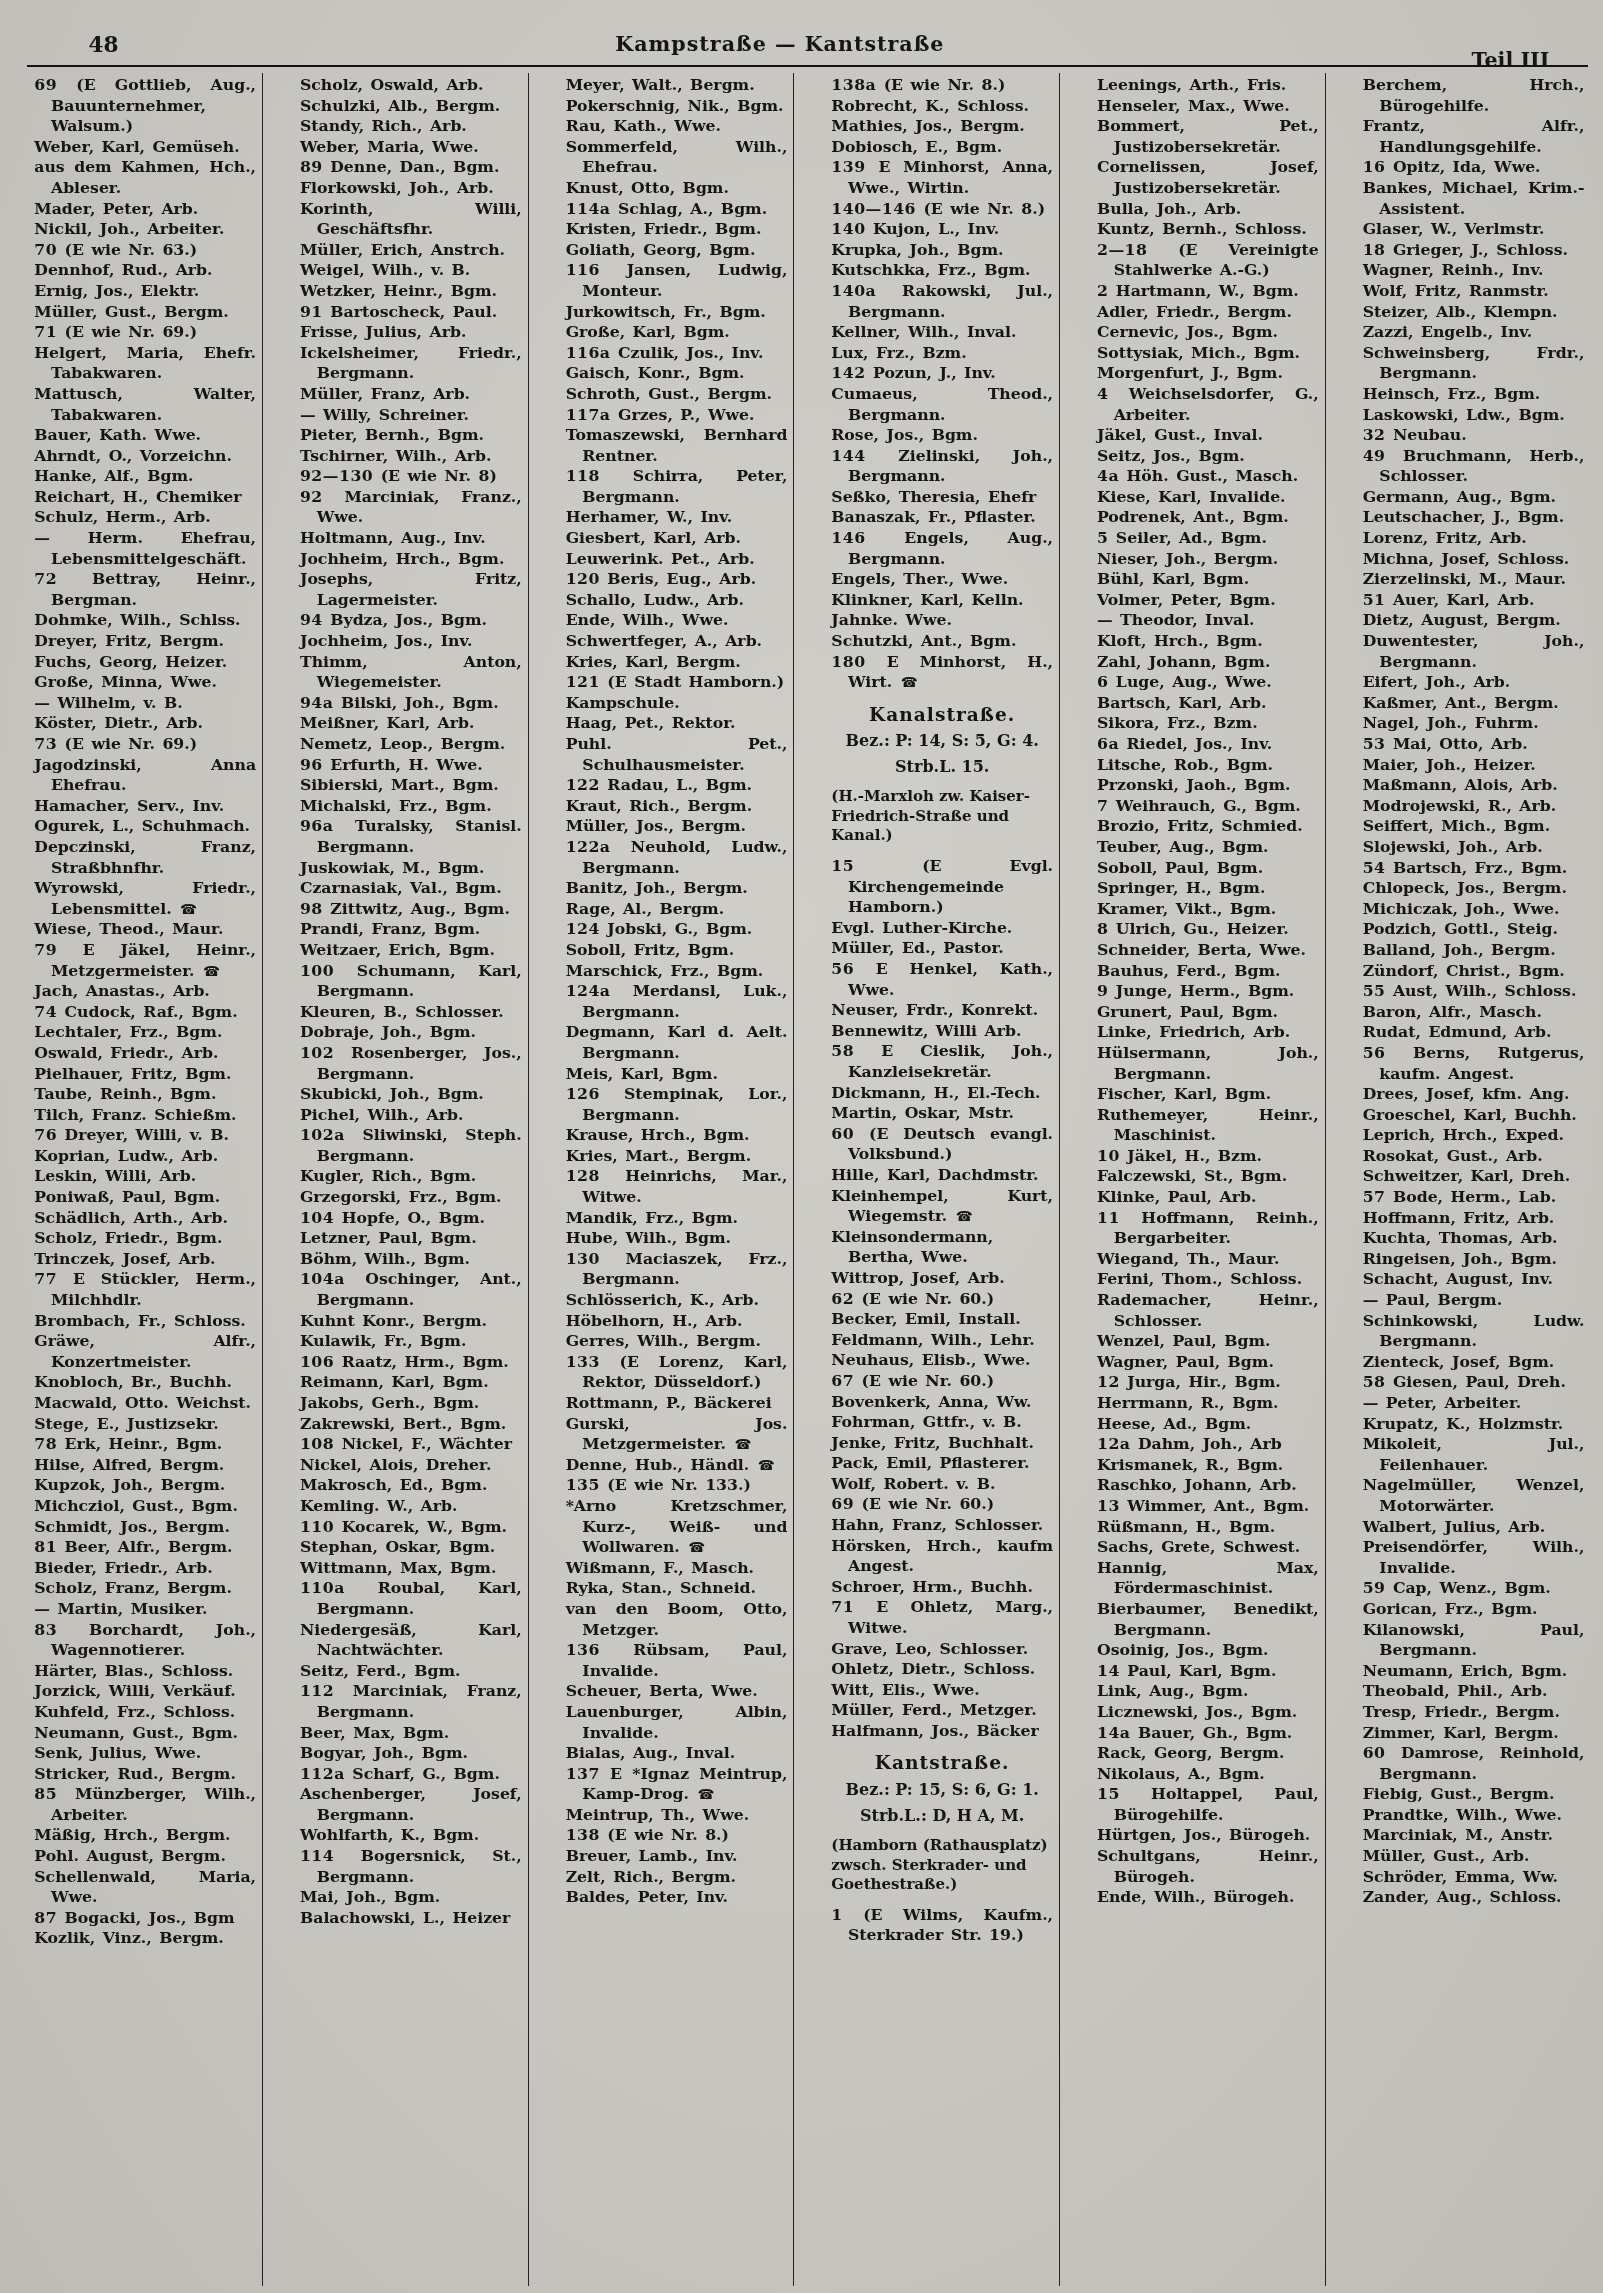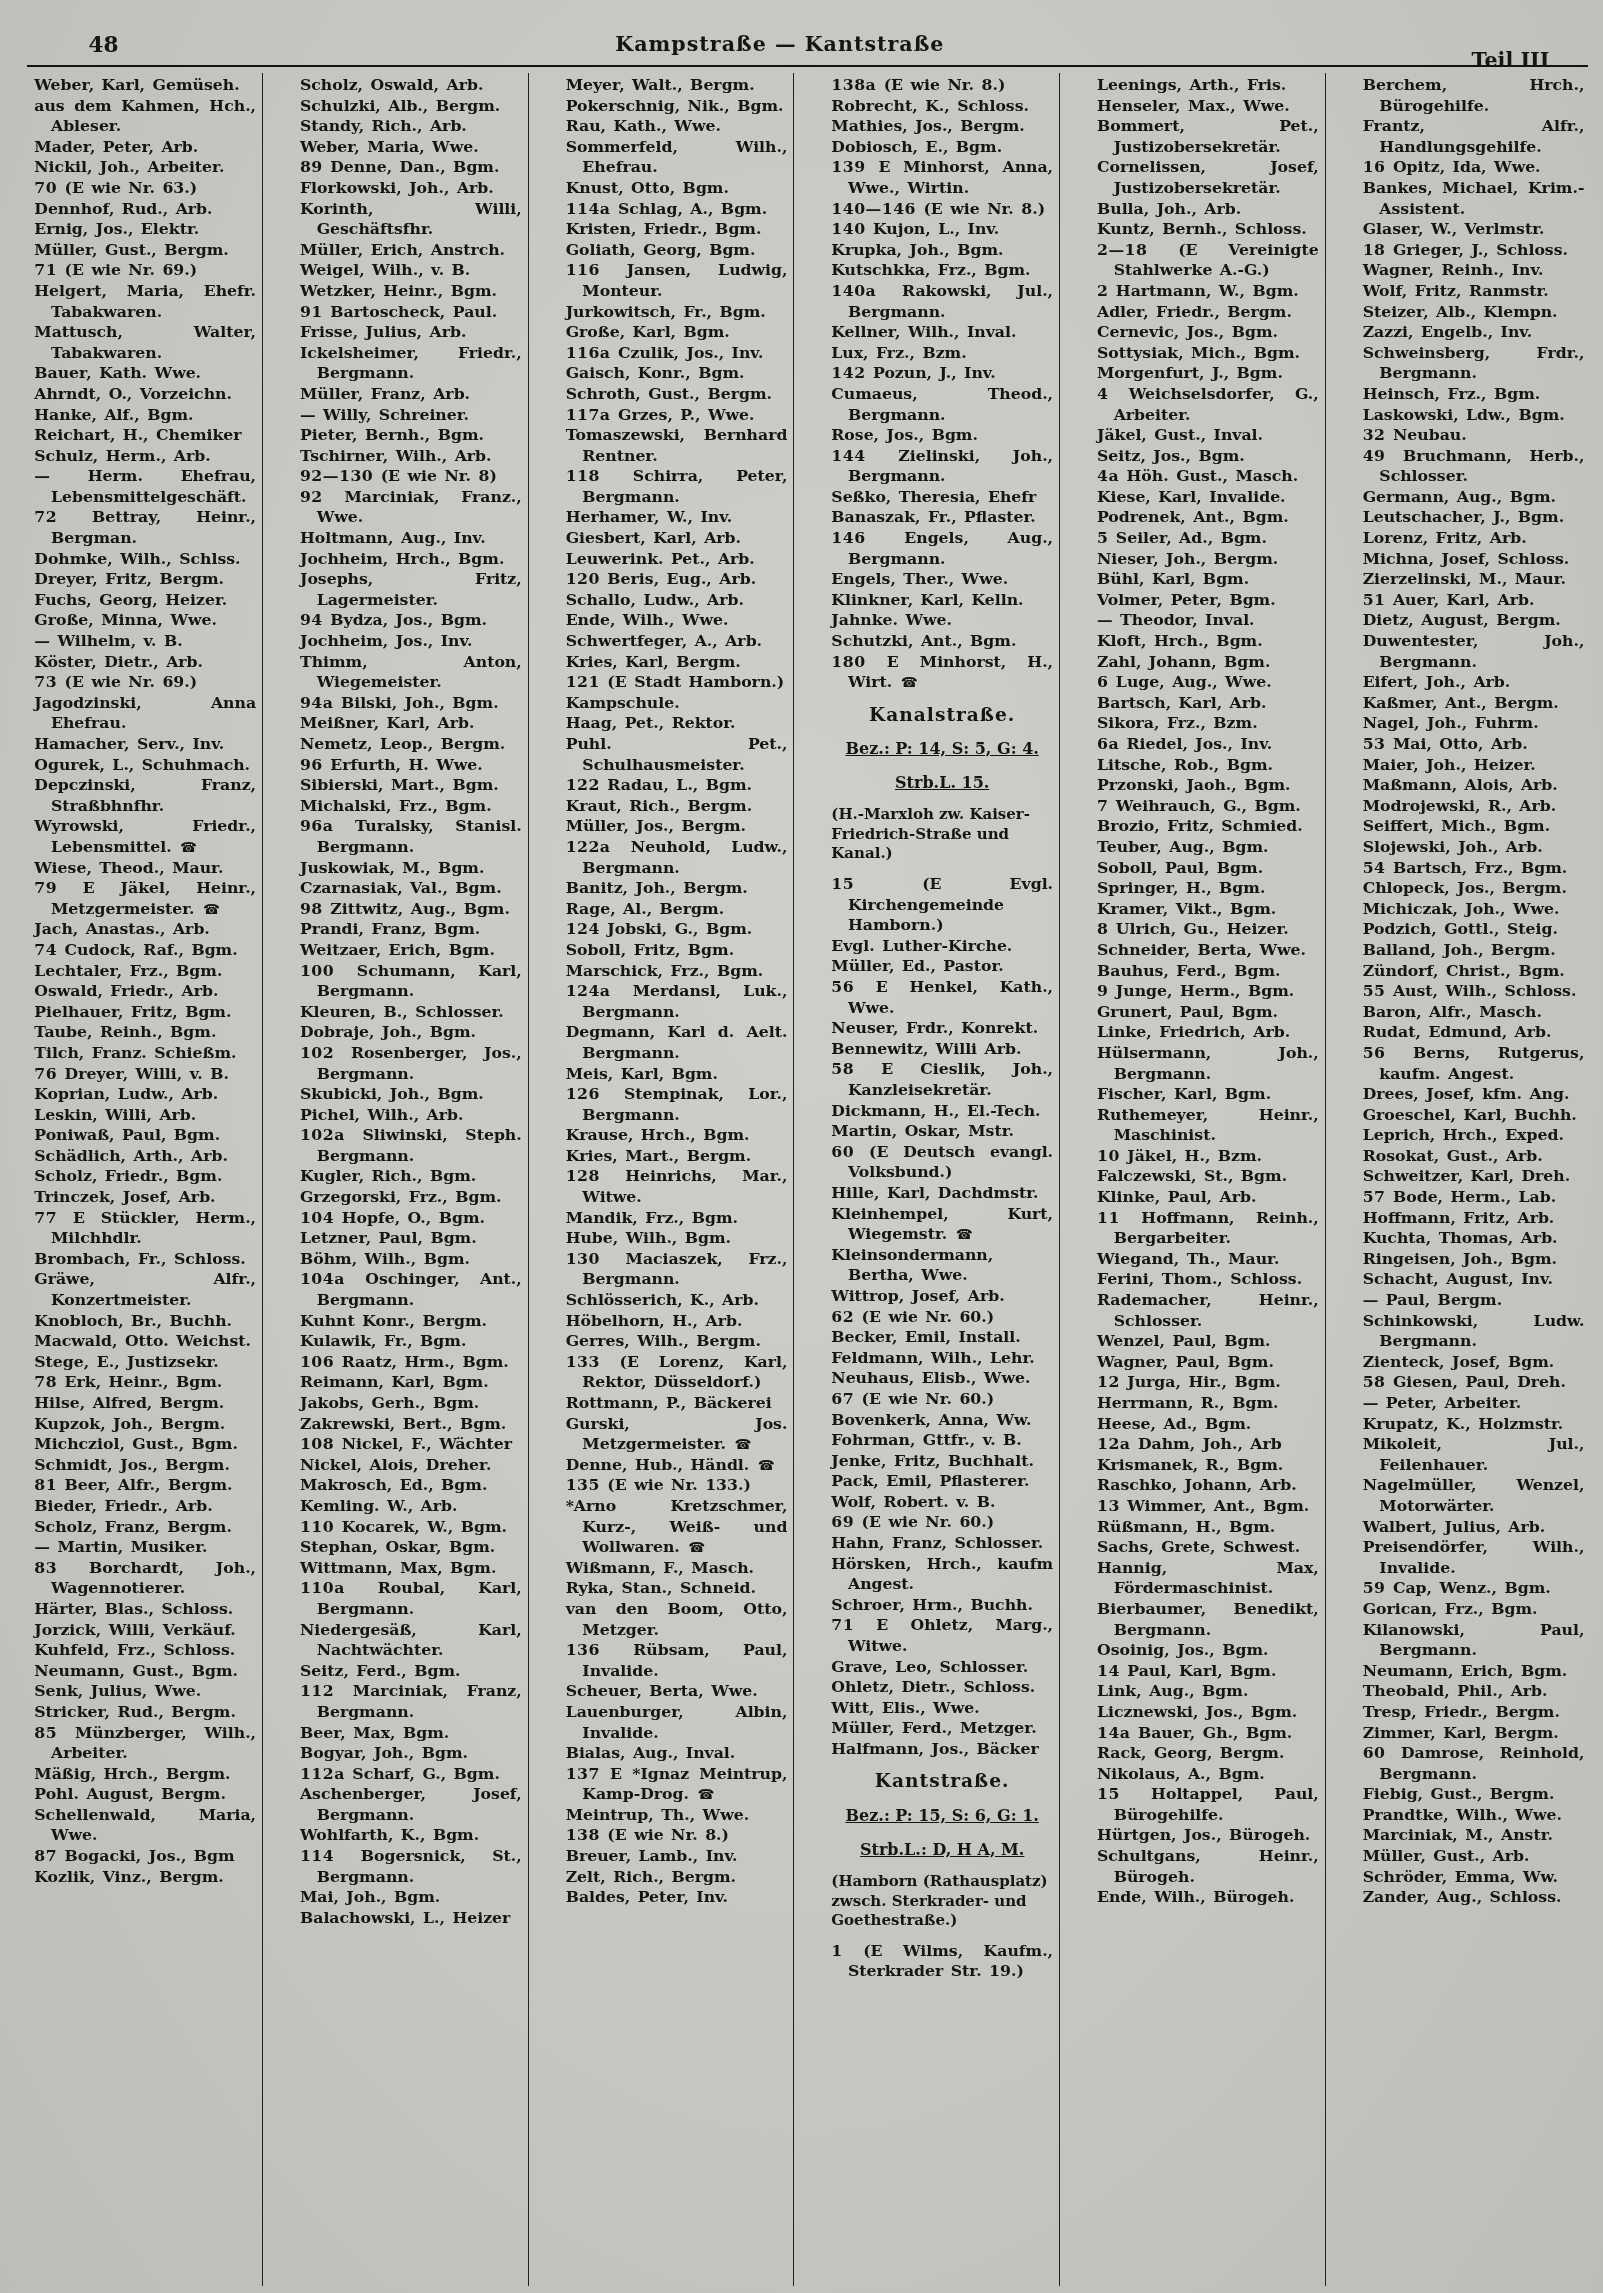--- a/index.html
+++ b/index.html
@@ -26,36 +26,37 @@
   .ent{
     margin:0;padding-left:16.7px;text-indent:-16.7px;
     font-size:15.7px;line-height:20.6px;font-weight:bold;
     text-align:justify;word-spacing:2px;
   }
   .ent b{font-weight:bold;letter-spacing:0.5px;}
   .h{
     margin:9.8px 0 3.9px 0;padding:0;text-indent:0;text-align:center;
     font-size:18.6px;line-height:23.5px;font-weight:bold;letter-spacing:1px;
   }
-  .i{margin:12px;padding:0;text-indent:0;text-align:center;font-size:16px;line-height:21.6px;font-weight:bold;text-decoration:underline;}
+  .i{margin:4px;padding:0;text-indent:0;text-align:center;font-size:16px;line-height:21.6px;font-weight:bold;}
   .c{margin:10px 0;padding:0;text-indent:0;text-align:left;font-size:15px;line-height:19.6px;font-weight:bold;}
   .tel{font-family:"DejaVu Sans",sans-serif;font-size:13.7px;padding:0 1px;}
 </style>
 </head>
 <body>
 
 <div class="page">
   <div class="hdr">
     <div class="pnum">48</div>
     <div class="rtitle">Kampstraße — Kantstraße</div>
     <div class="part">Teil III</div>
   </div>
   <div class="hrule"></div>
   <div class="cols">
       <div class="col">
+        <p class="ent"><b>69</b> (E Gottlieb, Aug., Bauunternehmer, Walsum.)</p>
         <p class="ent">Weber, Karl, Gemüseh.</p>
         <p class="ent">aus dem Kahmen, Hch., Ableser.</p>
         <p class="ent">Mader, Peter, Arb.</p>
         <p class="ent">Nickil, Joh., Arbeiter.</p>
         <p class="ent"><b>70</b> (E wie Nr. 63.)</p>
         <p class="ent">Dennhof, Rud., Arb.</p>
         <p class="ent">Ernig, Jos., Elektr.</p>
         <p class="ent">Müller, Gust., Bergm.</p>
         <p class="ent"><b>71</b> (E wie Nr. 69.)</p>
         <p class="ent">Helgert, Maria, Ehefr. Tabakwaren.</p>

